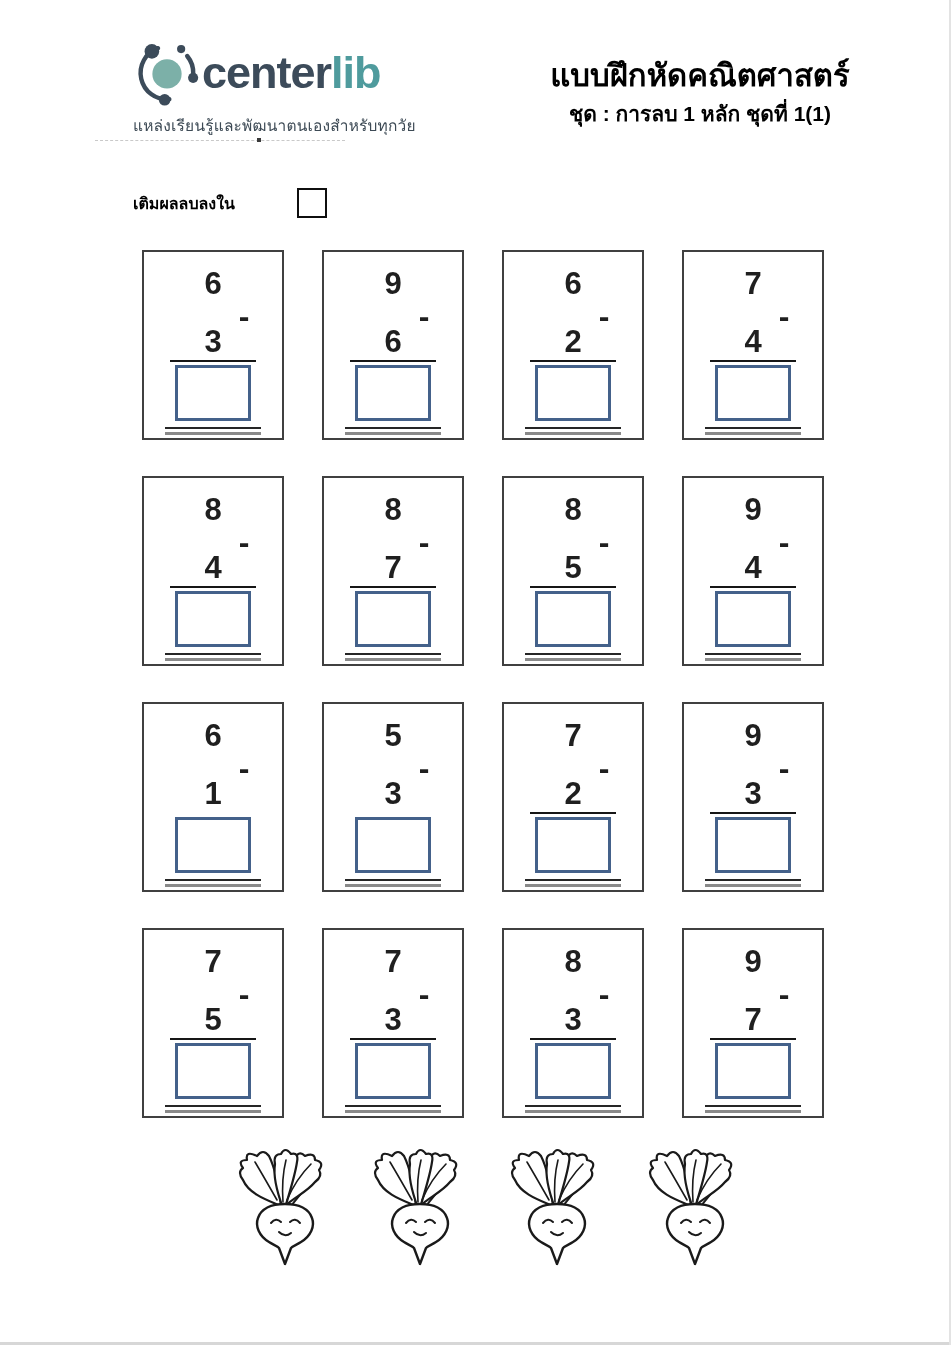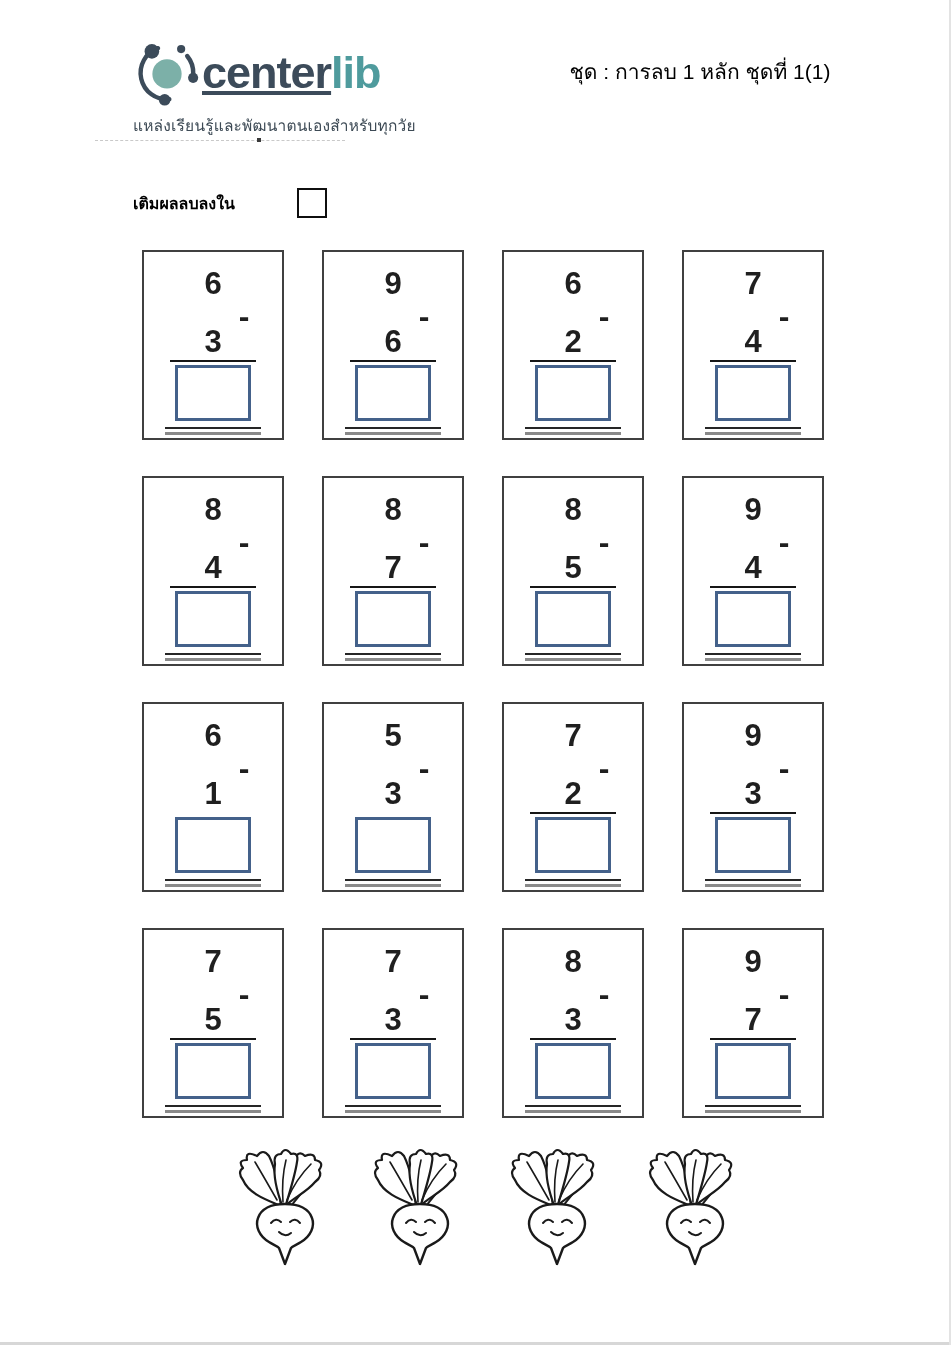--- a/index.html
+++ b/index.html
@@ -5,28 +5,28 @@
   * { margin:0; padding:0; box-sizing:border-box; }
   body { background:#ffffff; }
   .page {
     position:relative; width:951px; height:1345px; background:#ffffff;
     overflow:hidden; font-family:"Liberation Sans","DejaVu Sans",sans-serif;
     color:#1a1a1a;
   }
   
   .logo-icon { position:absolute; left:128px; top:32px; width:78px; height:78px; }
   .brand { position:absolute; left:202px; top:48px; font-size:45px; font-weight:bold; letter-spacing:-1px; line-height:50px; }
-  .brand .b1 { color:#3c4b5a;text-decoration:underline; }
+  .brand .b1 { color:#3c4b5a; }
   .brand .b2 { color:#4f9b9d; }
   .tagline { position:absolute; left:133px; top:113px; font-size:15.5px; color:#3d4a55; letter-spacing:0.2px; }
   .artifact-line { position:absolute; left:95px; top:140px; width:250px; border-top:1px dashed #c9c9c9; }
   .artifact-dot { position:absolute; left:257px; top:138px; width:4px; height:4px; background:#3a3a3a; }
   .title-block { position:absolute; left:480px; top:55px; width:440px; text-align:center; }
   .ws-title { font-size:31px; font-weight:bold; color:#000; line-height:42px; }
-  .ws-subtitle { font-size:21px; font-weight:normal; color:#000; line-height:28px; margin-top:3px; }
+  .ws-subtitle { font-size:21px; font-weight:bold; color:#000; line-height:28px; margin-top:3px; }
   
   .instruction { position:absolute; left:133px; top:186px; height:34px; display:flex; align-items:center; }
   .instruction-text { font-size:16px; font-weight:600; color:#000; }
   .sample-box { position:absolute; left:297px; top:188px; width:30px; height:30px; border:2.5px solid #0f0f0f; background:#fff; }
   
   .grid {
     position:absolute; left:142px; top:250px;
     display:grid; grid-template-columns:repeat(4,142px); column-gap:38px; row-gap:36px;
   }
   .card { position:relative; width:142px; height:190px; border:2px solid #404040; background:#fff; }
@@ -63,20 +63,21 @@
     <circle cx="37.6" cy="69.5" r="6" fill="#3c4b5a"></circle>
   </svg>
 
   <div class="brand"><span class="b1">center</span><span class="b2">lib</span></div>
   <div class="tagline">แหล่งเรียนรู้และพัฒนาตนเองสำหรับทุกวัย</div>
 
   <div class="artifact-line"></div>
   <div class="artifact-dot"></div>
 
   <div class="title-block">
+    <div class="ws-title">แบบฝึกหัดคณิตศาสตร์</div>
     <div class="ws-subtitle">ชุด : การลบ 1 หลัก ชุดที่ 1(1)</div>
   </div>
 
   <div class="instruction">
     <span class="instruction-text">เติมผลลบลงใน</span>
   </div>
   <div class="sample-box"></div>
 
   <div class="grid">
     <div class="card">

